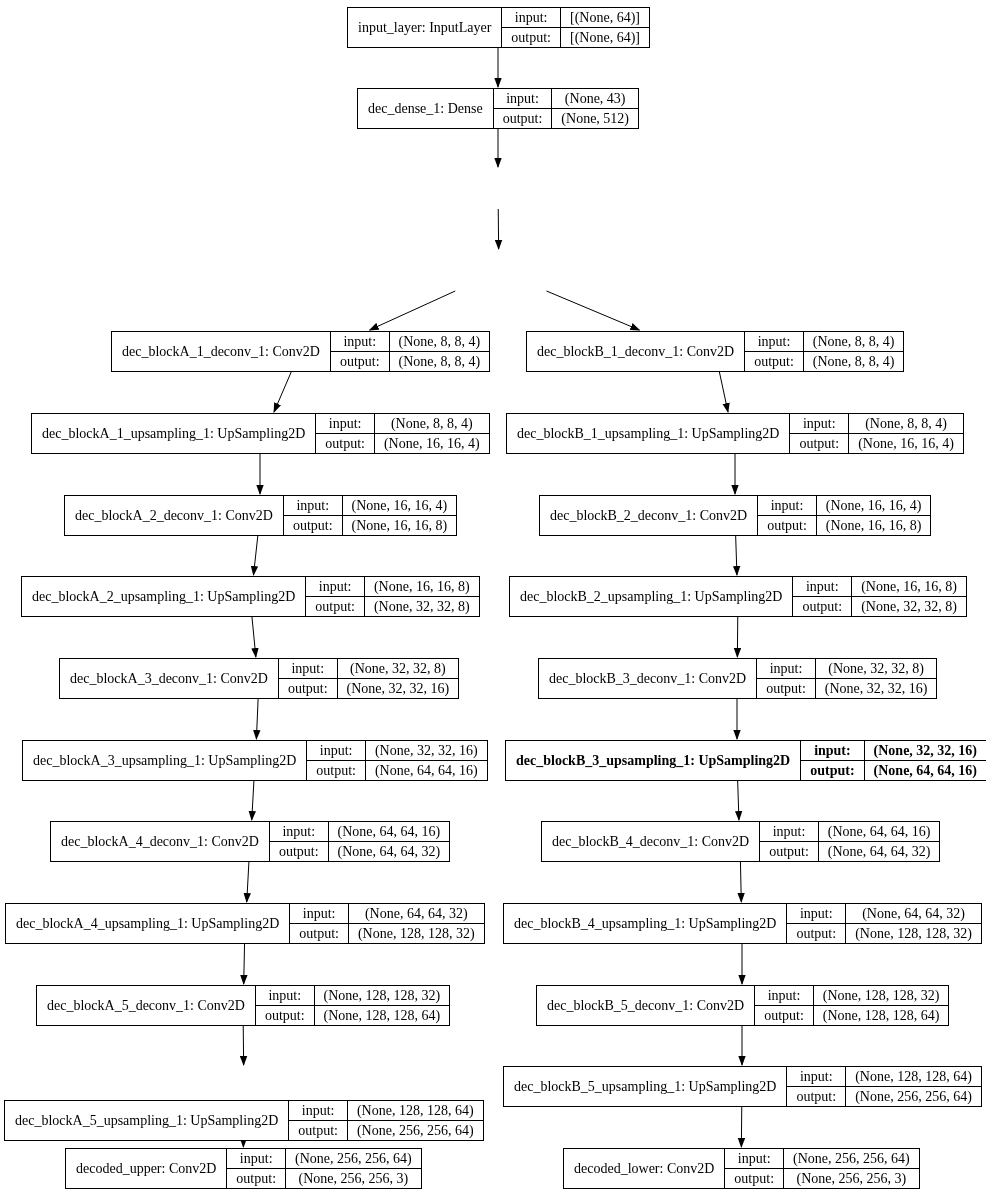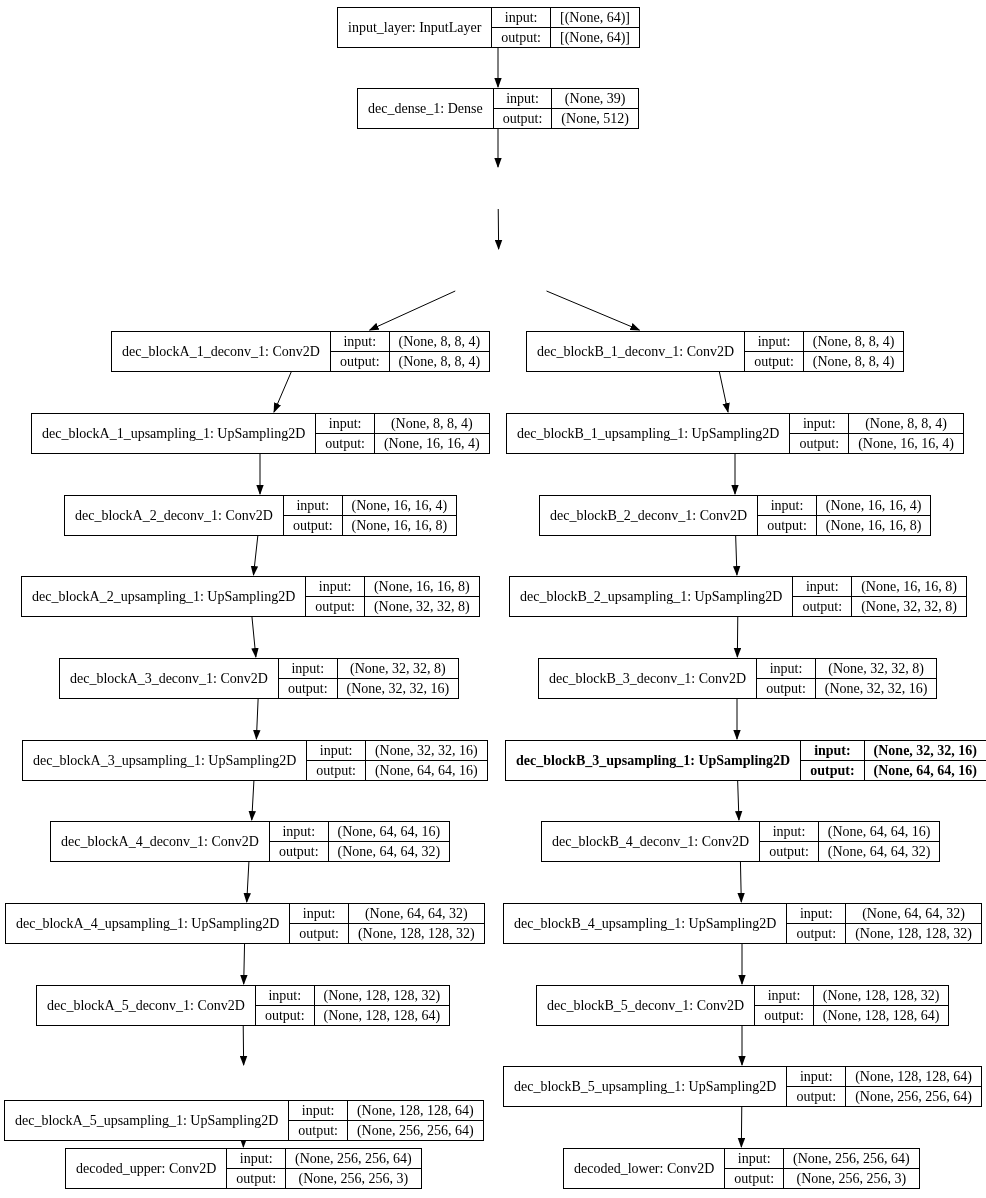--- a/index.html
+++ b/index.html
@@ -76,40 +76,40 @@
       <line x1="248.9" y1="862" x2="246.75" y2="902" stroke="#000000" stroke-width="1" marker-end="url(#arrowhead)"></line>
       <line x1="740.44" y1="862" x2="741.3" y2="902" stroke="#000000" stroke-width="1" marker-end="url(#arrowhead)"></line>
       <line x1="244.56" y1="944" x2="243.7" y2="984" stroke="#000000" stroke-width="1" marker-end="url(#arrowhead)"></line>
       <line x1="742" y1="944" x2="742" y2="984" stroke="#000000" stroke-width="1" marker-end="url(#arrowhead)"></line>
       <line x1="243.22" y1="1026" x2="243.65" y2="1065" stroke="#000000" stroke-width="1" marker-end="url(#arrowhead)"></line>
       <line x1="742" y1="1026" x2="742" y2="1065" stroke="#000000" stroke-width="1" marker-end="url(#arrowhead)"></line>
       <line x1="243.78" y1="1107" x2="243.35" y2="1147" stroke="#000000" stroke-width="1" marker-end="url(#arrowhead)"></line>
       <line x1="741.78" y1="1107" x2="741.35" y2="1147" stroke="#000000" stroke-width="1" marker-end="url(#arrowhead)"></line>
     </svg>
 
-  <table class="node" style="top: 7px; left: 337px;">
+  <table class="node" style="top: 7px; left: 347px;">
     <tbody>
       <tr>
         <td class="name" rowspan="2">input_layer: InputLayer</td>
         <td class="lbl">input:</td>
         <td class="val">[(None, 64)]</td>
       </tr>
       <tr>
         <td class="lbl">output:</td>
         <td class="val">[(None, 64)]</td>
       </tr>
     </tbody>
   </table>
 
   <table class="node" style="top: 88px; left: 357px;">
     <tbody>
       <tr>
         <td class="name" rowspan="2">dec_dense_1: Dense</td>
         <td class="lbl">input:</td>
-        <td class="val">(None, 39)</td>
+        <td class="val">(None, 43)</td>
       </tr>
       <tr>
         <td class="lbl">output:</td>
         <td class="val">(None, 512)</td>
       </tr>
     </tbody>
   </table>
 
 
 

